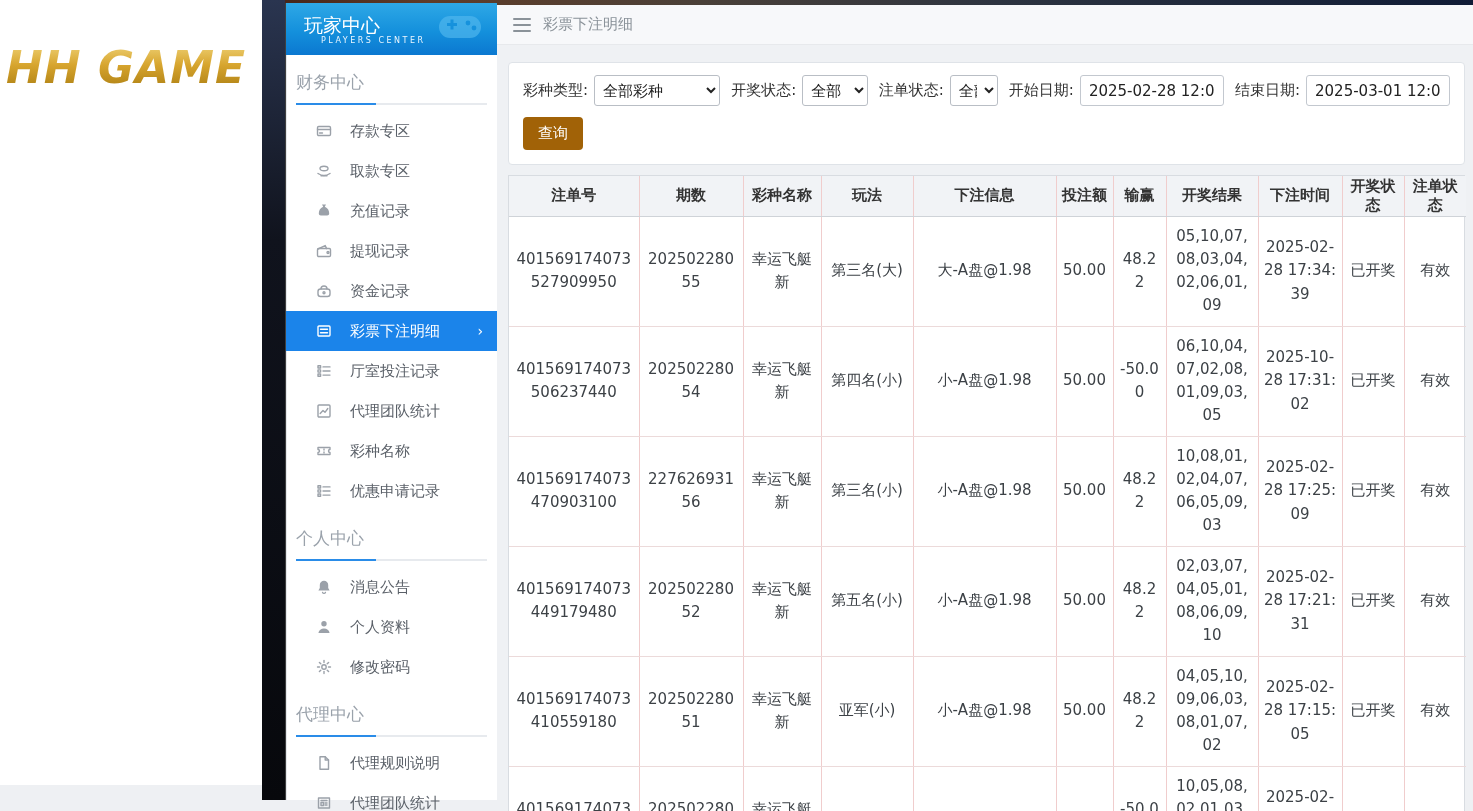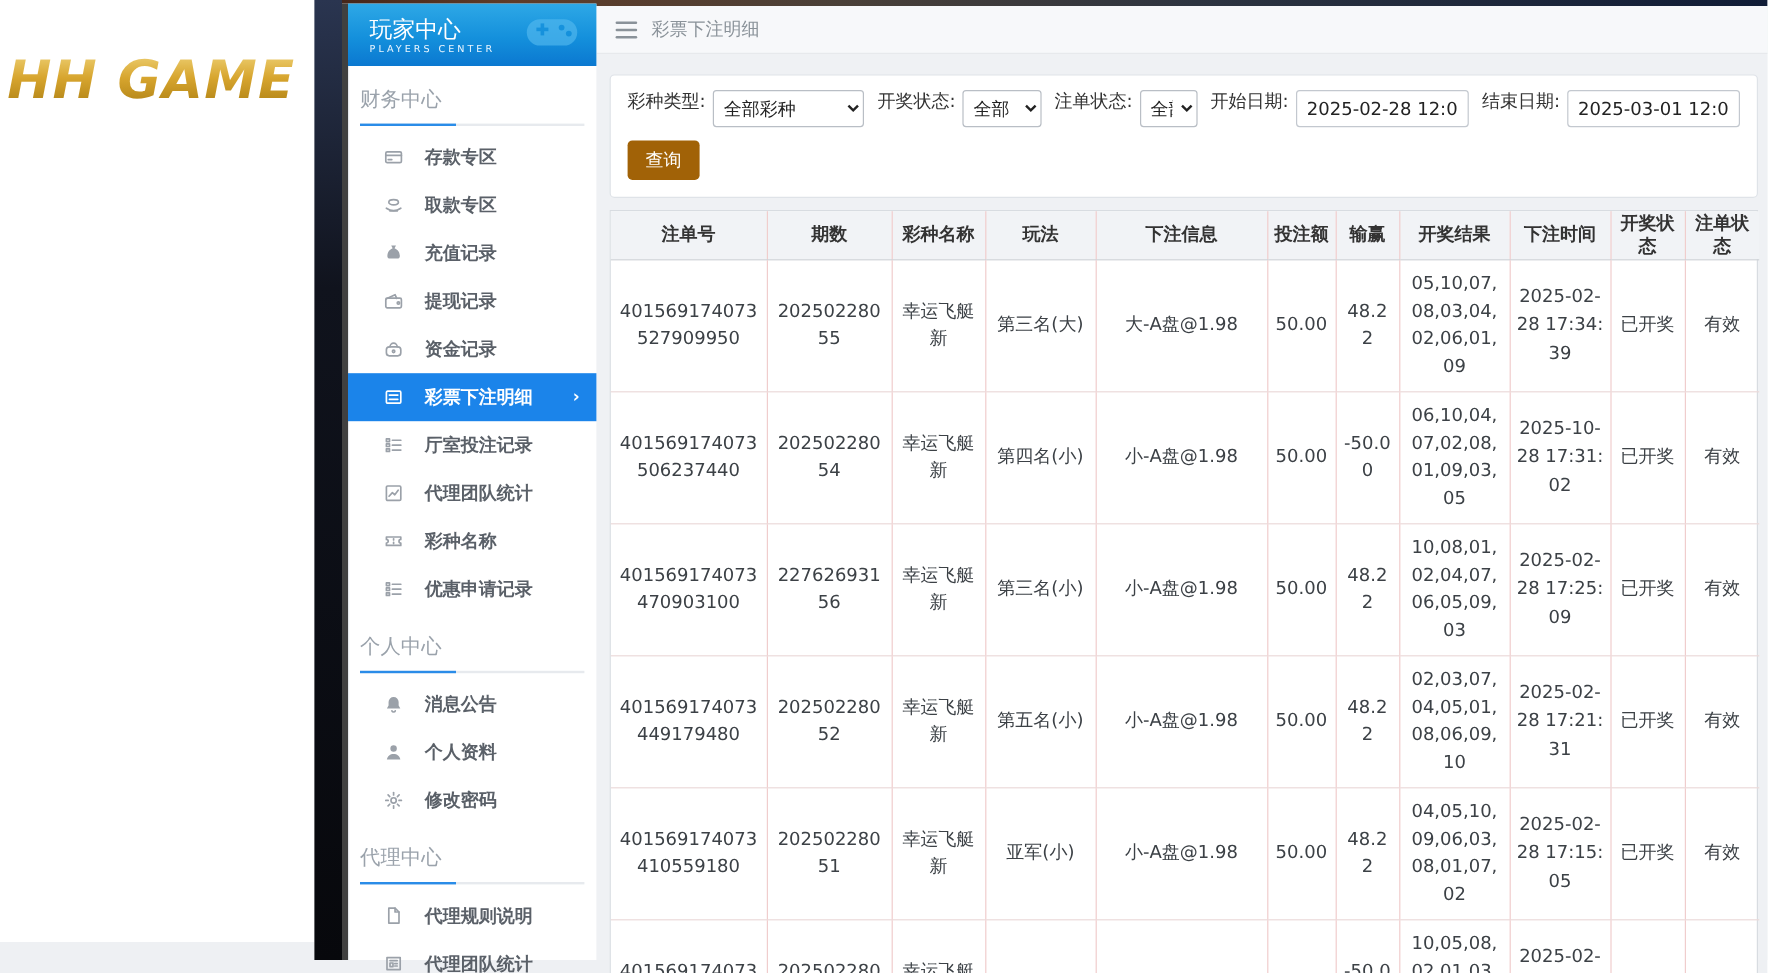--- a/index.html
+++ b/index.html
@@ -14,51 +14,51 @@
 
   
   .dark-strip { position:absolute; left:262px; top:0; width:23px; height:800px;
                 background:linear-gradient(180deg,#2a3550 0%,#10131d 30%,#07080c 100%); z-index:3; }
   .top-strip { position:absolute; left:285px; top:0; width:1188px; height:5px;
                background:linear-gradient(90deg,#46261a 0%,#5f3c28 12%,#4a4038 35%,#2d3440 60%,#152档240 80%,#101c36 100%);
                background:linear-gradient(90deg,#46261a 0%,#5f3c28 12%,#4a4038 35%,#2d3440 60%,#101c36 100%); z-index:3; }
 
   
   .sidebar { position:absolute; left:285px; top:3px; width:212px; height:797px; background:#ffffff;
-             border-left:5px solid #404040; box-shadow:1px 0 0 #e4e7eb inset; z-index:4; }
+             border-left:1px solid #404040; box-shadow:1px 0 0 #e4e7eb inset; z-index:4; }
   .banner { height:52px; background:linear-gradient(180deg,#2ea8e6 0%,#1490dc 55%,#0b78d0 100%);
             display:flex; align-items:center; justify-content:space-between; padding:0 14px 0 18px; position:relative; overflow:hidden; }
   .banner-title { color:#ffffff; font-size:19px; line-height:22px; }
-  .banner-sub { color:#eaf6ff; font-size:8px; letter-spacing:2.5px; }
+  .banner-sub { color:#eaf6ff; font-size:8px; letter-spacing:2.5px;margin-left:17px; }
   .gamepad { opacity:.65; margin-top:-6px; }
 
   .section-title { margin:16px 0 0 10px; color:#9aa2ab; font-size:17px; }
   .section-divider { margin:9px 10px 6px 10px; height:2px; background:#e7eaee; position:relative; }
   .section-divider::before { content:""; position:absolute; left:0; top:0; width:80px; height:2px; background:#2a8ce8; }
 
-  .menu-item { height:40px; display:flex; align-items:center; padding:0 15px 0 30px; color:#5a6068; font-size:15px; cursor:pointer; position:relative;font-weight:bold; }
+  .menu-item { height:40px; display:flex; align-items:center; padding:0 15px 0 30px; color:#5a6068; font-size:15px; cursor:pointer; position:relative; }
   .menu-item .mi-icon { width:16px; height:16px; margin-right:18px; flex:0 0 16px; display:inline-flex; }
   .menu-item.active { background:#1b84ea; color:#ffffff; margin:0 0; }
   .menu-item.active .chev { position:absolute; right:14px; color:#ffffff; font-size:14px; }
   .mi-icon svg { width:16px; height:16px; }
   .mi-icon svg * { stroke:#9ba1a9; fill:none; stroke-width:1.4; stroke-linecap:round; stroke-linejoin:round; }
   .menu-item.active .mi-icon svg * { stroke:#ffffff; }
   .mi-icon svg .fillpart { fill:#9ba1a9; stroke:none; }
 
   
   .main { position:absolute; left:497px; top:5px; width:976px; height:795px; background:#eff1f4; z-index:2; }
   .topbar { height:40px; background:#f7f8fa; border-bottom:1px solid #e7e9ec; display:flex; align-items:center; padding-left:16px; }
   .hamburger { width:18px; height:14px; display:inline-flex; flex-direction:column; justify-content:space-between; cursor:pointer; }
   .hamburger i { height:2px; background:#8a9299; border-radius:1px; }
   .page-title { margin-left:12px; color:#8a9299; font-size:15px; }
 
   .content { padding:17px 8px 0 11px; }
 
   .filter-card { background:#ffffff; border:1px solid #dfe3e8; border-radius:4px; padding:12px 14px 14px 14px; }
-  .filter-row { display:flex; font-size:15px; color:#333; white-space:nowrap; }
+  .filter-row { display:flex; align-items:center; font-size:15px; color:#333; white-space:nowrap; }
   .filter-row label { margin-right:6px; }
   .filter-row .gap { width:12px; }
   select.ctl { height:31px; border:1px solid #b9bec5; border-radius:3px; background:#ffffff; color:#222; font-size:15px; padding:0 4px; font-family:inherit; }
   select.w-lg { width:136px; } select.w-md { width:70px; } select.w-sm { width:48px; }
   input.date { height:31px; width:144px; border:1px solid #c3c8cf; border-radius:3px; font-size:15px; color:#222; padding:0 8px; font-family:inherit; }
   .filter-actions { margin-top:11px; }
   .btn-primary { background:#a16207; color:#ffffff; border:none; border-radius:4px; font-size:15px; padding:7px 15px; cursor:pointer; font-family:inherit; }
 
   .table-card { margin-top:10px; background:#ffffff; border:1px solid #d8dce1; }
   table.bets { width:100%; border-collapse:collapse; table-layout:fixed; font-size:15px; color:#3c4146; }

